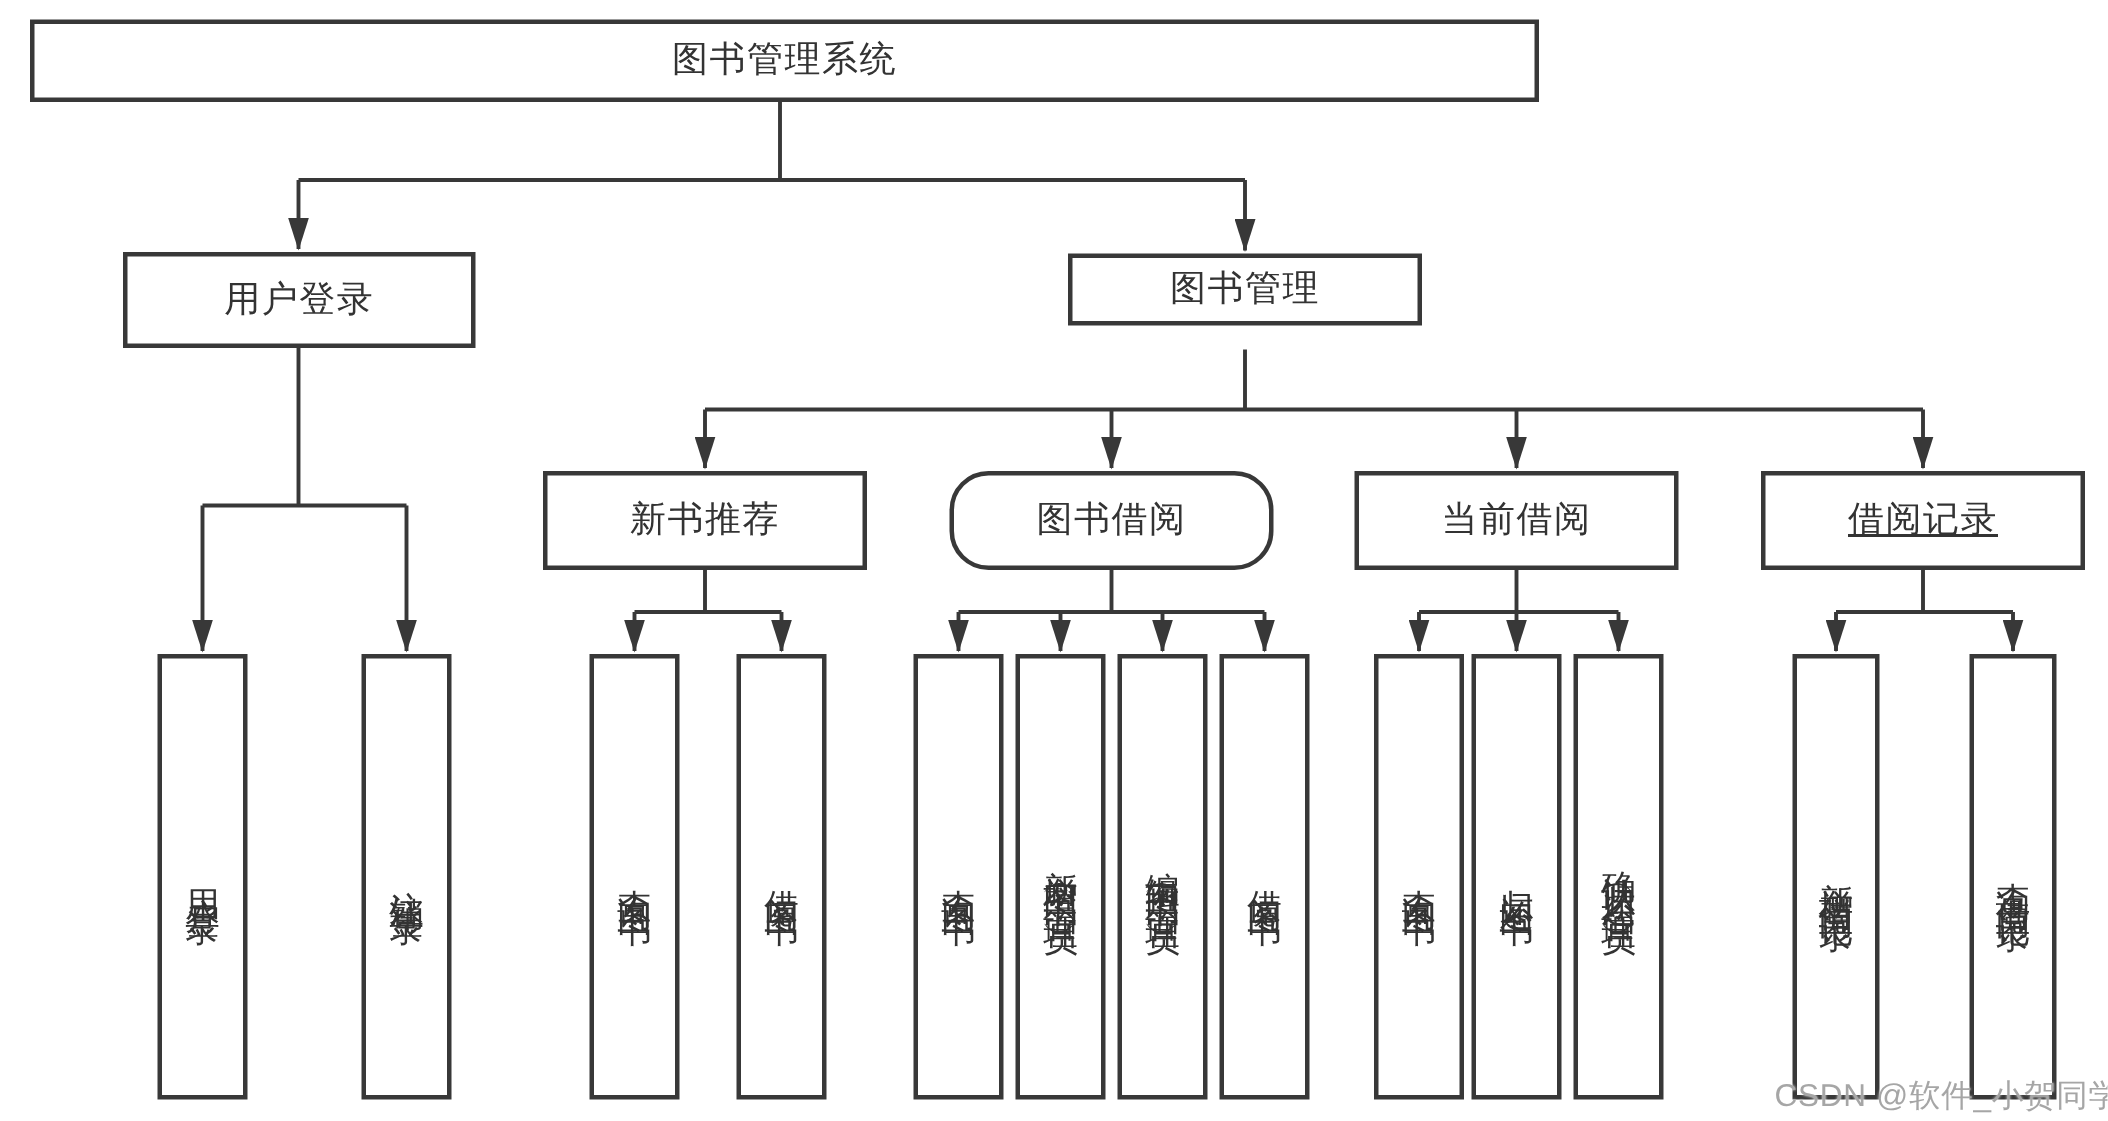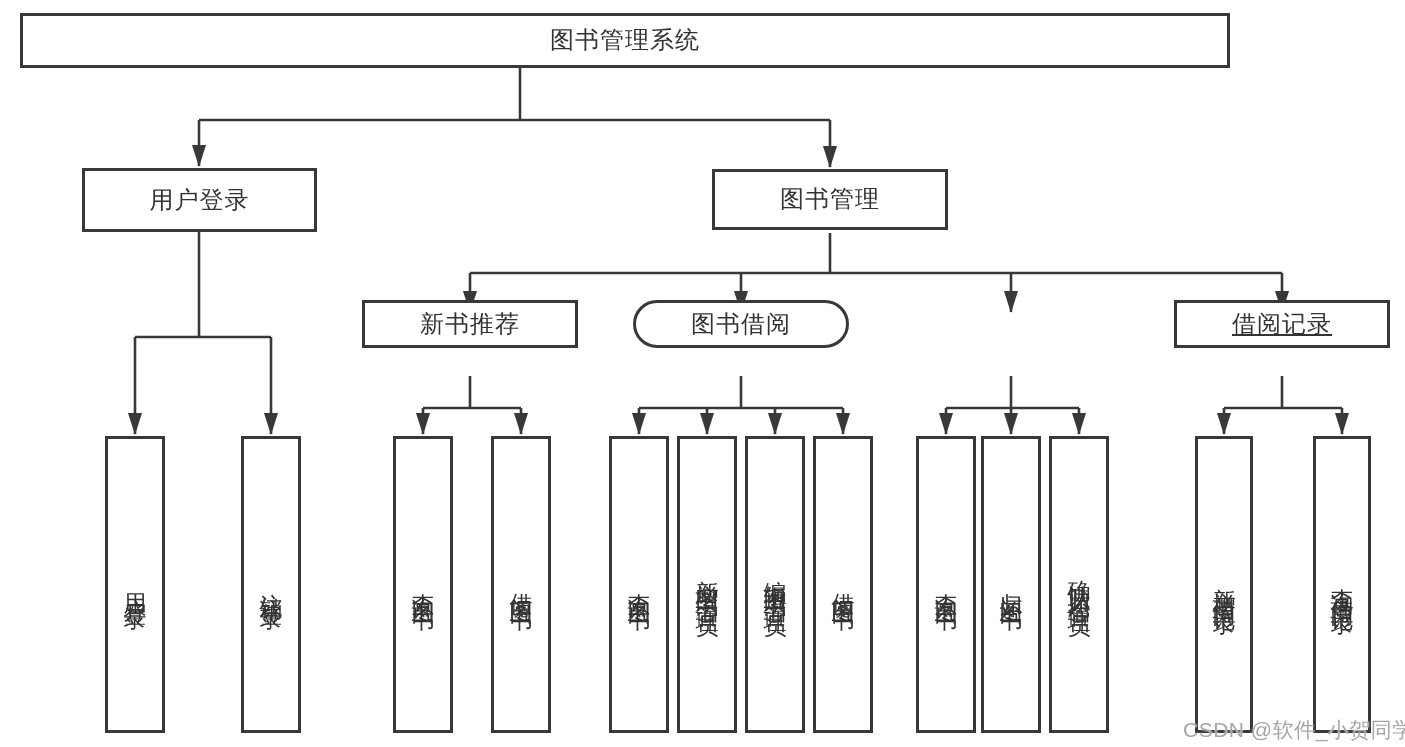--- a/index.html
+++ b/index.html
@@ -18,26 +18,26 @@
     display:flex; align-items:center; justify-content:center;
     color:#333333; font-size:24px; letter-spacing:1px;
     z-index:2; text-align:center; line-height:1.2;
   }
   .leaf {
     writing-mode:vertical-rl; text-orientation:mixed;
     letter-spacing:5px; font-size:23px; line-height:1;
     padding:6px 0;
   }
   
-  .n-root   { left:20px;  top:13px;  width:1210px; height:55px; }
+  .n-root   { left:20px;  top:13px;  width:1006px; height:55px; }
   
   .n-ulogin { left:82px;  top:168px; width:235px; height:64px; }
-  .n-bmgmt  { left:712px; top:169px; width:236px; height:61px; }
+  .n-bmgmt  { left:712px; top:169px; width:236px; height:48px; }
   
-  .lvl3 { top:300px; width:216px; height:48px; }
+  .lvl3 { top:314px; width:216px; height:66px; }
   .n-newrec { left:362px; }
   .n-borrow { left:633px;border-radius:26px; }
   .n-current{ left:903px; }
   .n-record { left:1174px;text-decoration:underline; }
   
   .leaf { top:436px; width:60px; height:297px; }
   .l-1  { left:105px; }
   .l-2  { left:241px; }
   .l-3  { left:393px; }
   .l-4  { left:491px; }
@@ -123,20 +123,21 @@
     </g>
   </svg>
 
   <div class="box n-root">图书管理系统</div>
 
   <div class="box n-ulogin">用户登录</div>
   <div class="box n-bmgmt">图书管理</div>
 
   <div class="box lvl3 n-newrec">新书推荐</div>
   <div class="box lvl3 n-borrow">图书借阅</div>
+  <div class="box lvl3 n-current">当前借阅</div>
   <div class="box lvl3 n-record">借阅记录</div>
 
   <div class="box leaf l-1">用户登录</div>
   <div class="box leaf l-2">注销登录</div>
   <div class="box leaf l-3">查询图书</div>
   <div class="box leaf l-4">借阅图书</div>
   <div class="box leaf l-5">查询图书</div>
   <div class="box leaf l-6">新增图书（管理员）</div>
   <div class="box leaf l-7">编辑图书（管理员）</div>
   <div class="box leaf l-8">借阅图书</div>

